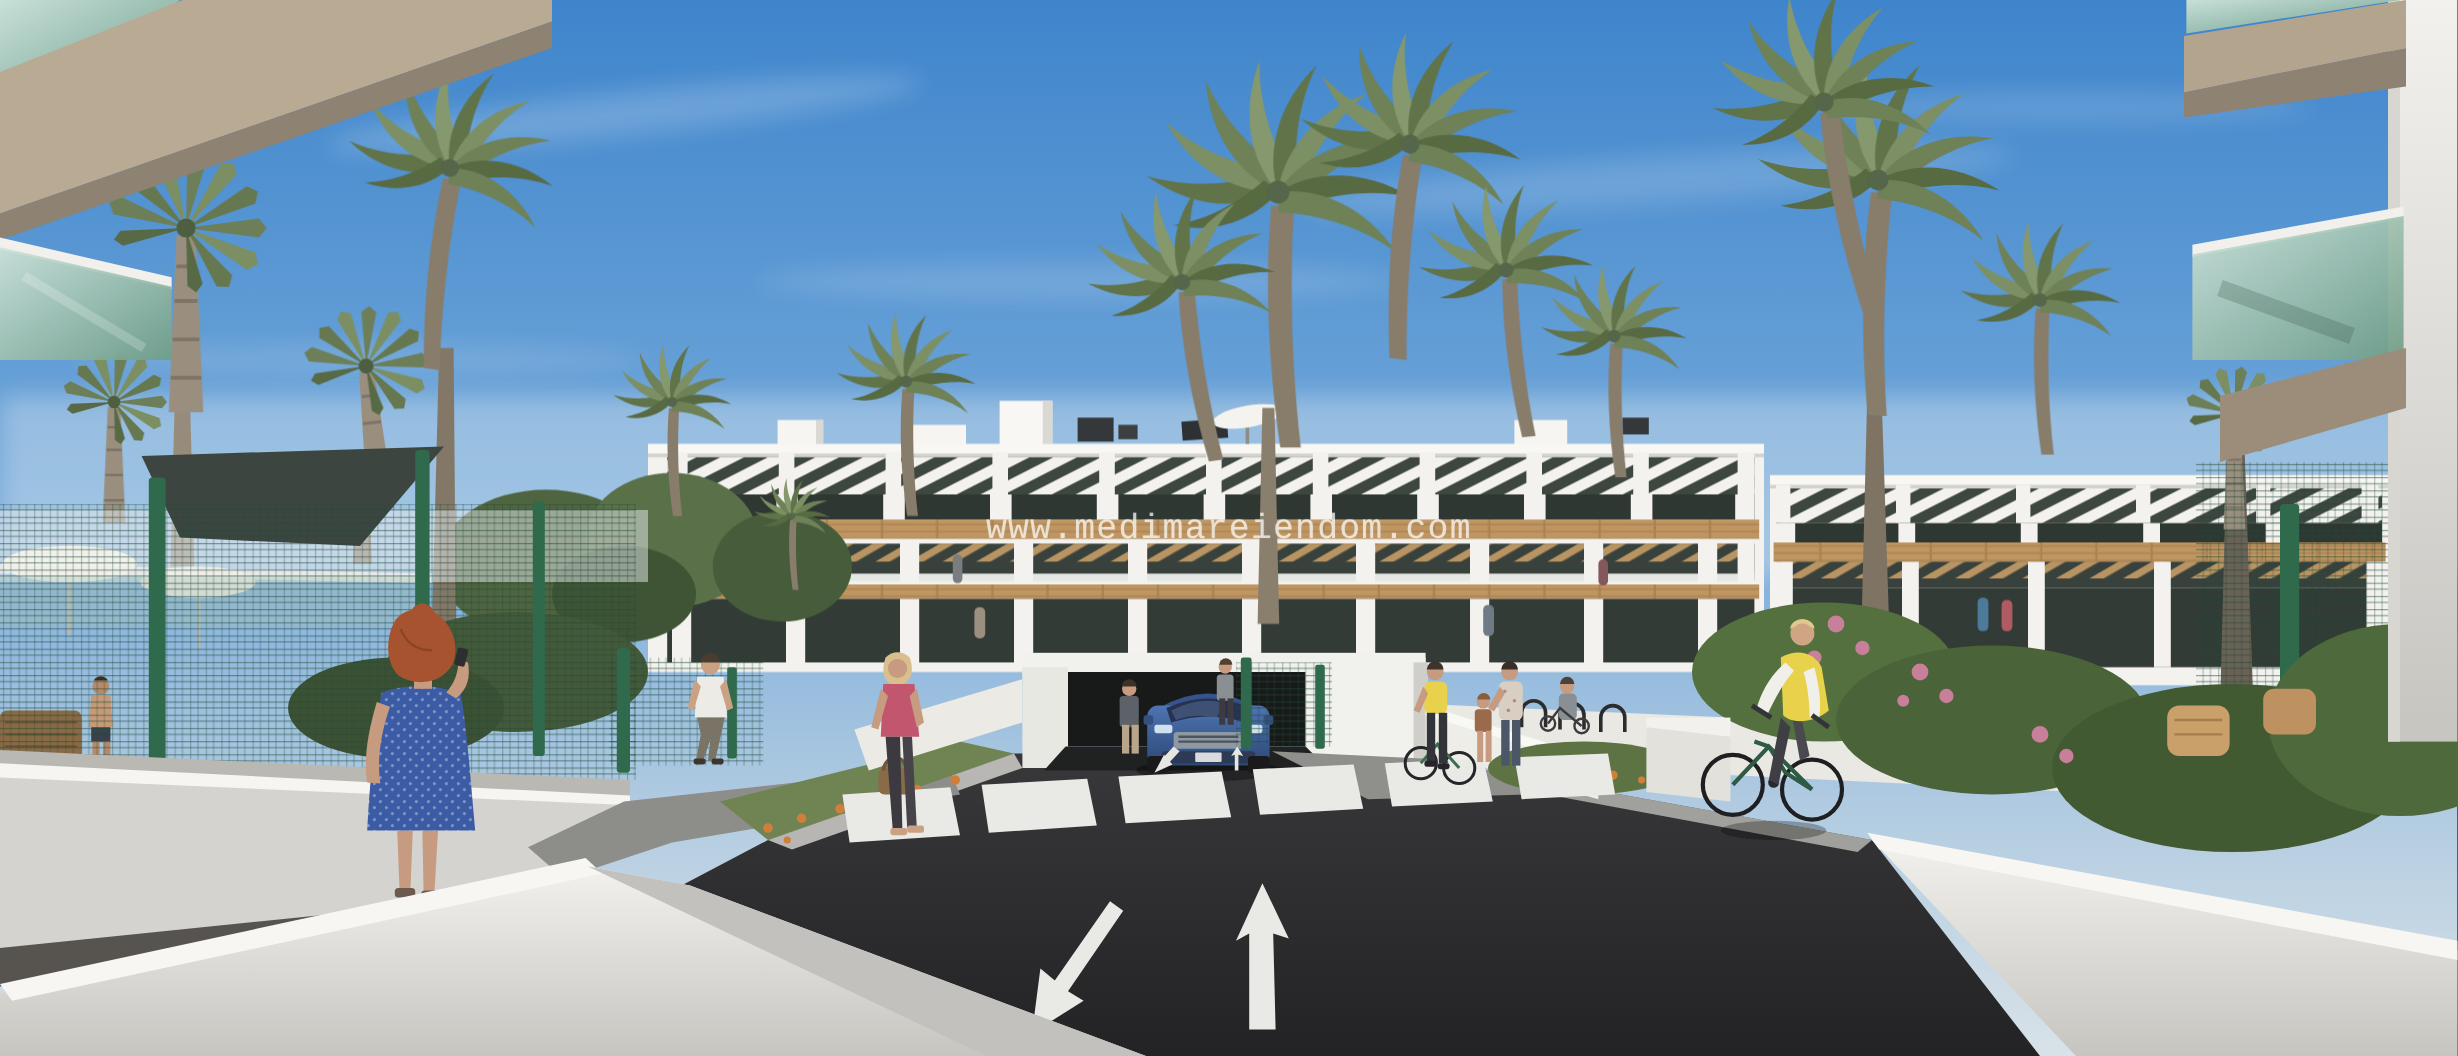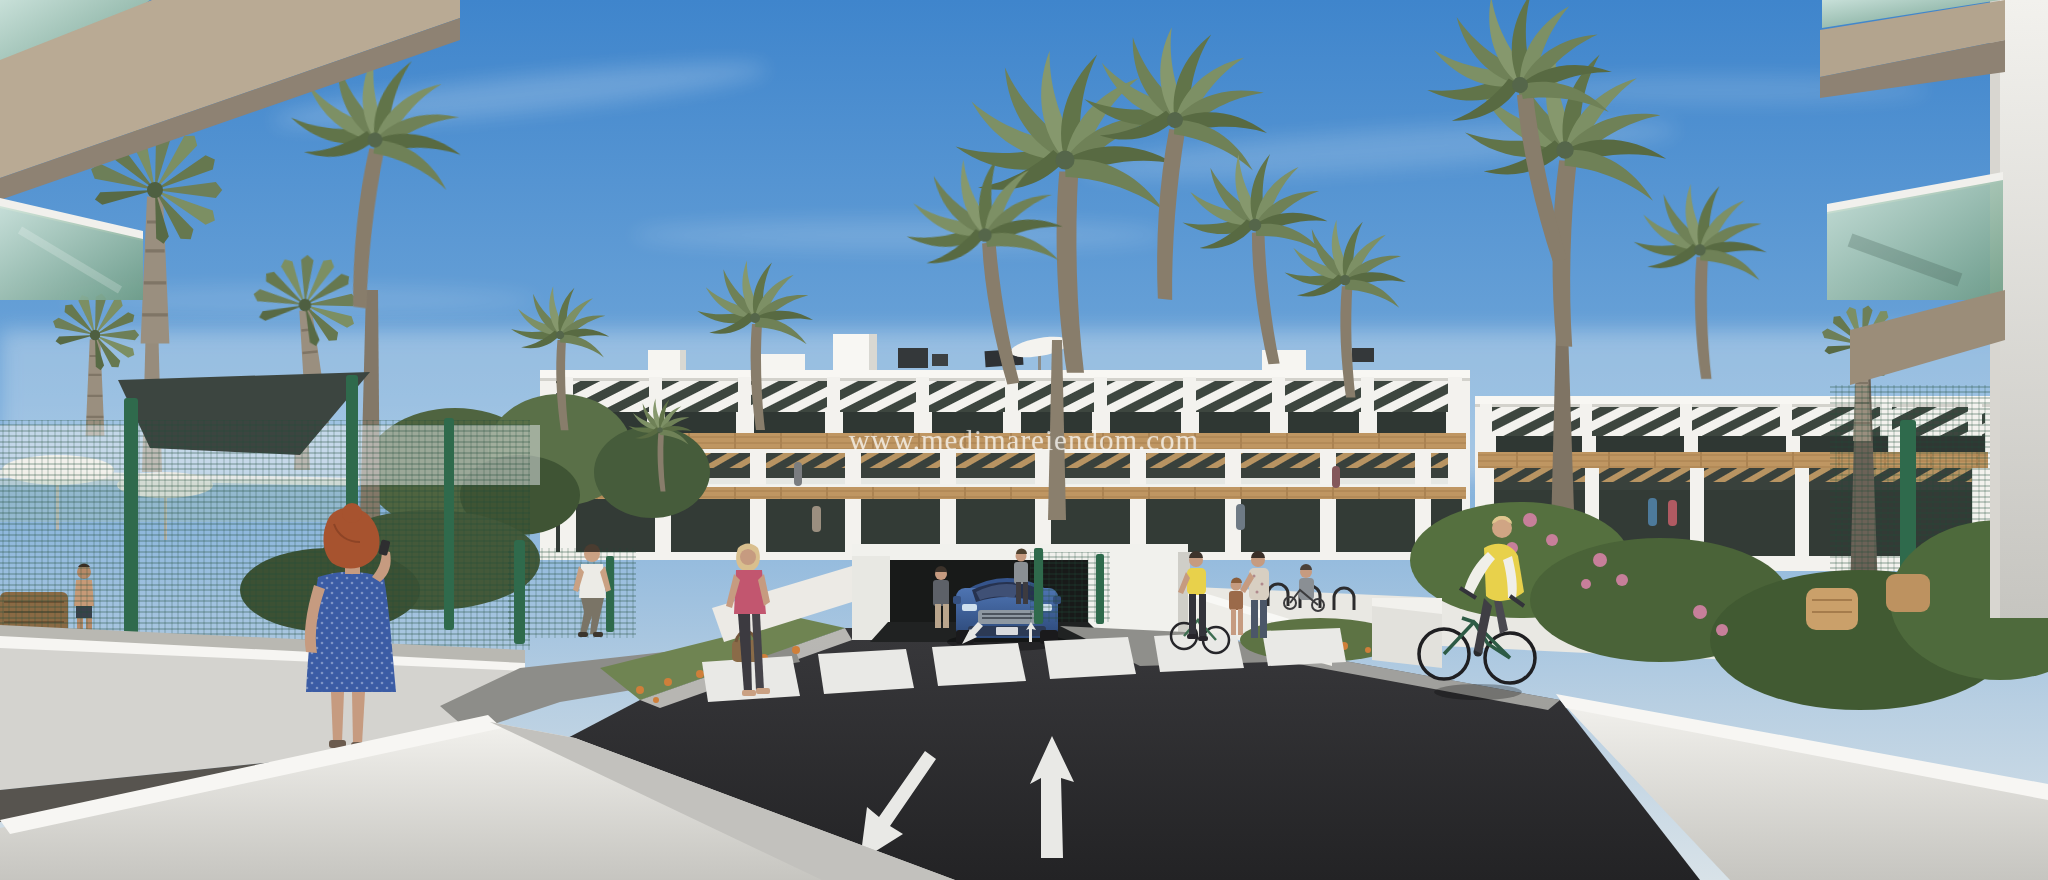--- a/index.html
+++ b/index.html
@@ -1,20 +1,20 @@
 <!DOCTYPE html>
 <html style="--sky_top: #3f85cc; --sky_horizon: #d8e2e8; --building_white: #f3f2ee; --loggia_dark: #3d463f; --wood_tan: #bf9662; --palm_green: #6f8157; --trunk_brown: #887d6b; --fence_green: #2f6a4c; --road_asphalt: #2c2c2e; --marking_white: #e9e9e6; --wall_light: #ecebe7; --slab_beige: #b3a28c; --glass_green: #8fb6a1; --car_blue: #3f69ad; --dress_blue: #3b5ca5; --vest_yellow: #e8d14b; --top_pink: #c2566f; --skin: #c69b80; --hair_red: #a7532f;"><head>
 <meta charset="utf-8">
 <style>
   html,body{margin:0;padding:0;background:#222;}
   #stage{position:relative;width:2048px;height:880px;overflow:hidden;
          font-family:"Liberation Sans",sans-serif;}
   #stage svg{position:absolute;left:0;top:0;width:2048px;height:880px;display:block;}
   .watermark{position:absolute;left:0;right:0;top:424px;text-align:center;
-             font-family:Liberation Serif, serif;font-size:29px;letter-spacing:1px;
+             font-family:Liberation Mono, monospace;font-size:29px;letter-spacing:1px;
              color:rgba(252,252,250,.72);text-shadow:0 0 2px rgba(255,255,255,.15);
              pointer-events:none;}
 </style>
 </head>
 <body>
 
 <div id="stage">
 <svg viewBox="0 0 2048 880" preserveAspectRatio="none">
   <defs>
     <linearGradient id="skyG" x1="0" y1="0" x2="0" y2="1">

